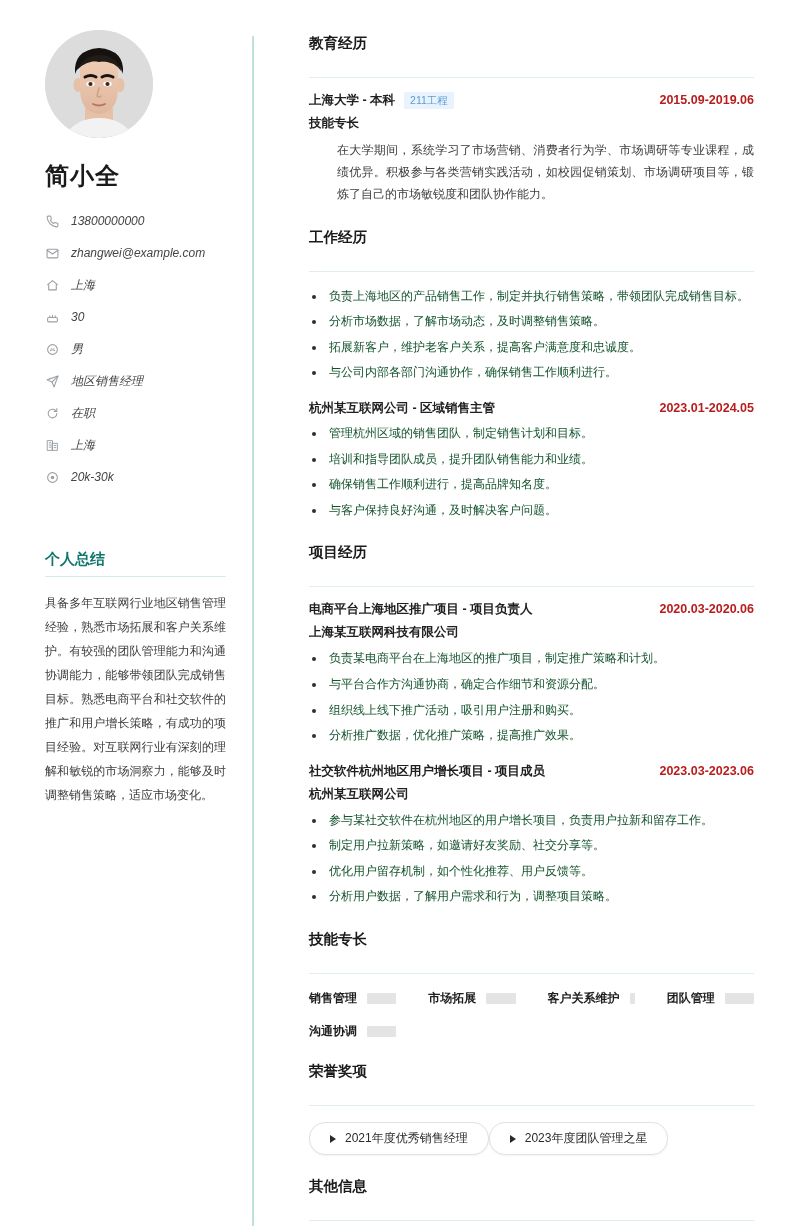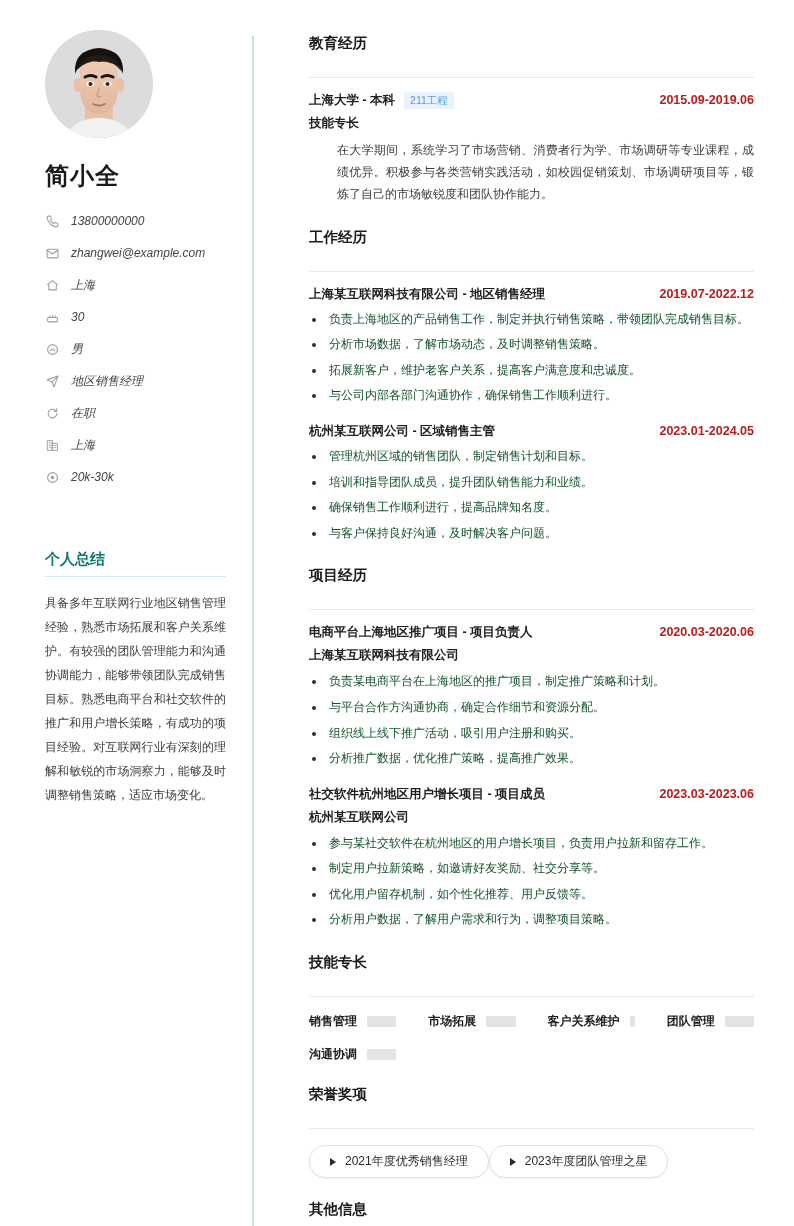--- a/index.html
+++ b/index.html
@@ -408,24 +408,20 @@
         </div>
         <div class="entry-sub">技能专长</div>
         <p class="entry-desc">在大学期间，系统学习了市场营销、消费者行为学、市场调研等专业课程，成绩优异。积极参与各类营销实践活动，如校园促销策划、市场调研项目等，锻炼了自己的市场敏锐度和团队协作能力。</p>
       </div>
     </section>
 
     <section class="section">
       <h2 class="sec-head">工作经历</h2>
 
       <div class="entry">
-        <div class="entry-row">
-          <div class="entry-title">上海某互联网科技有限公司 - 地区销售经理</div>
-          <div class="entry-date">2019.07-2022.12</div>
-        </div>
         <ul class="bullets">
           <li>负责上海地区的产品销售工作，制定并执行销售策略，带领团队完成销售目标。</li>
           <li>分析市场数据，了解市场动态，及时调整销售策略。</li>
           <li>拓展新客户，维护老客户关系，提高客户满意度和忠诚度。</li>
           <li>与公司内部各部门沟通协作，确保销售工作顺利进行。</li>
         </ul>
       </div>
 
       <div class="entry">
         <div class="entry-row">

